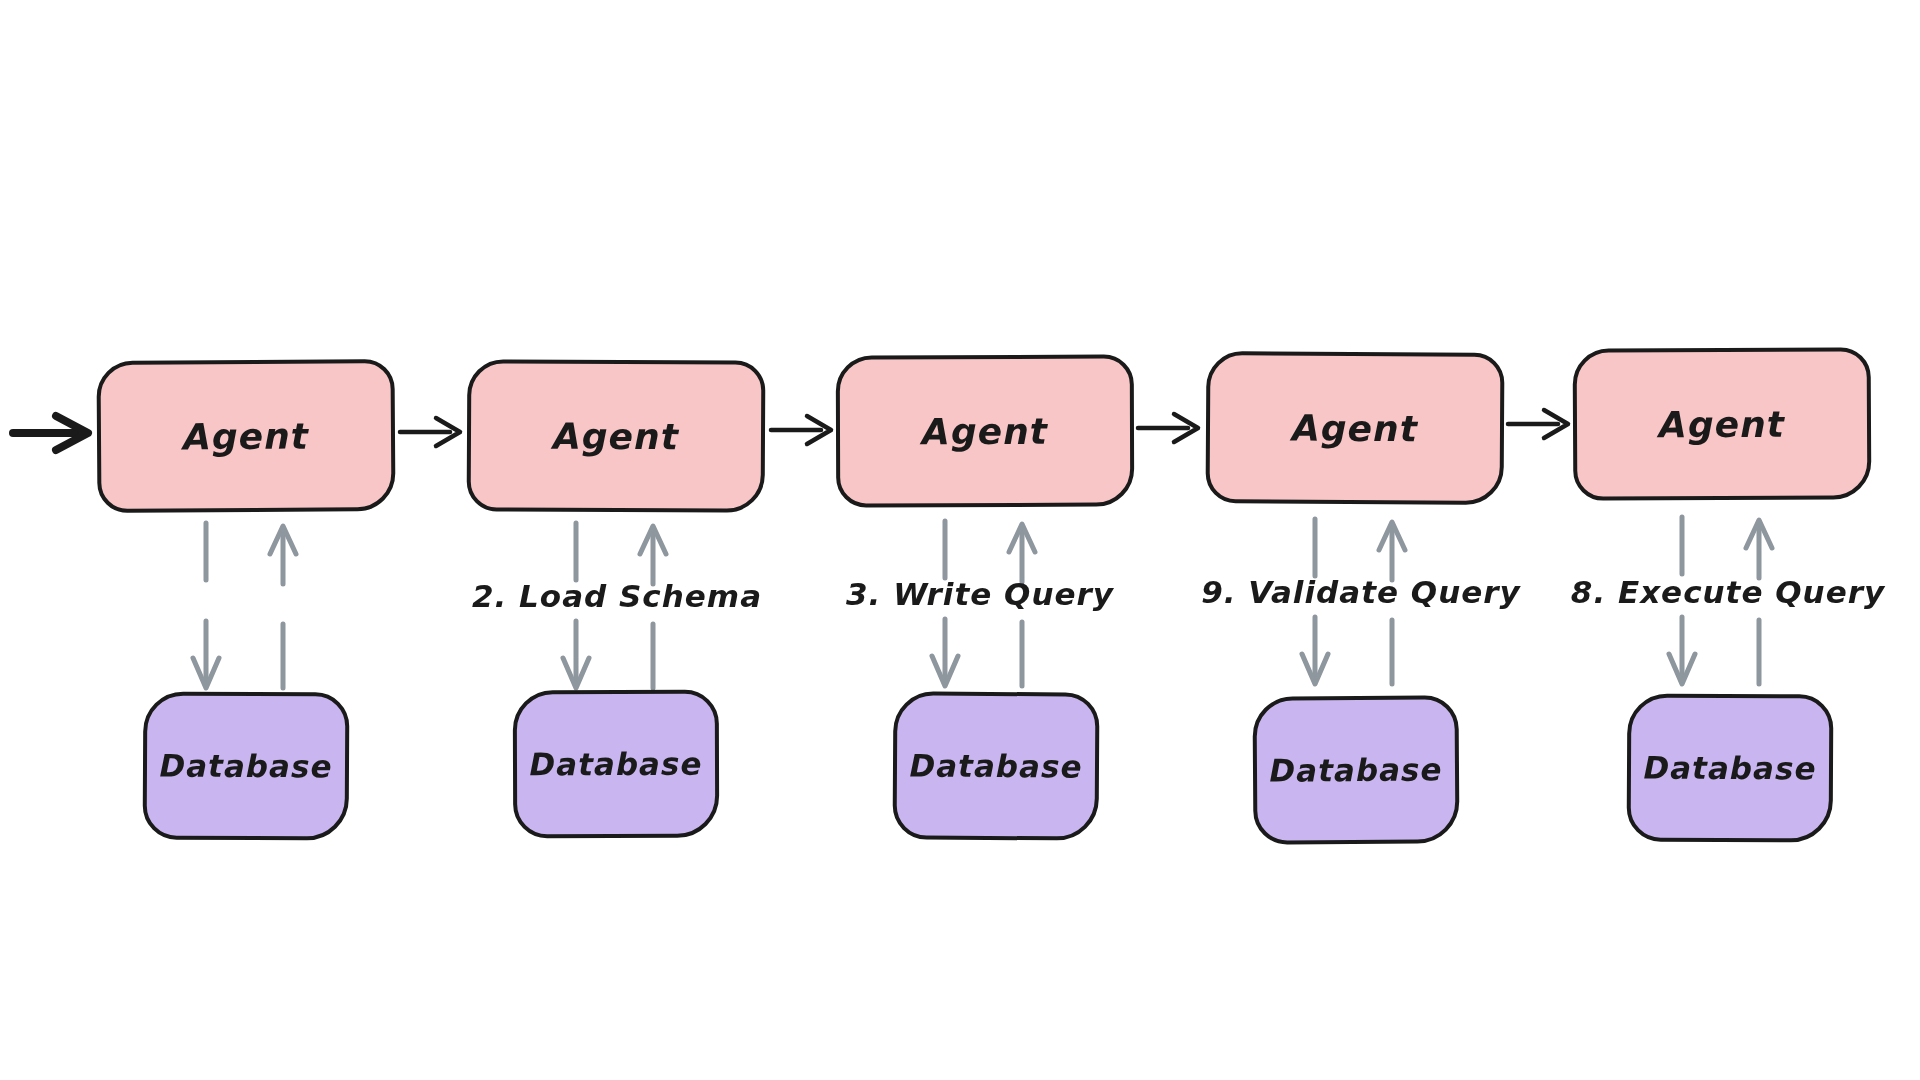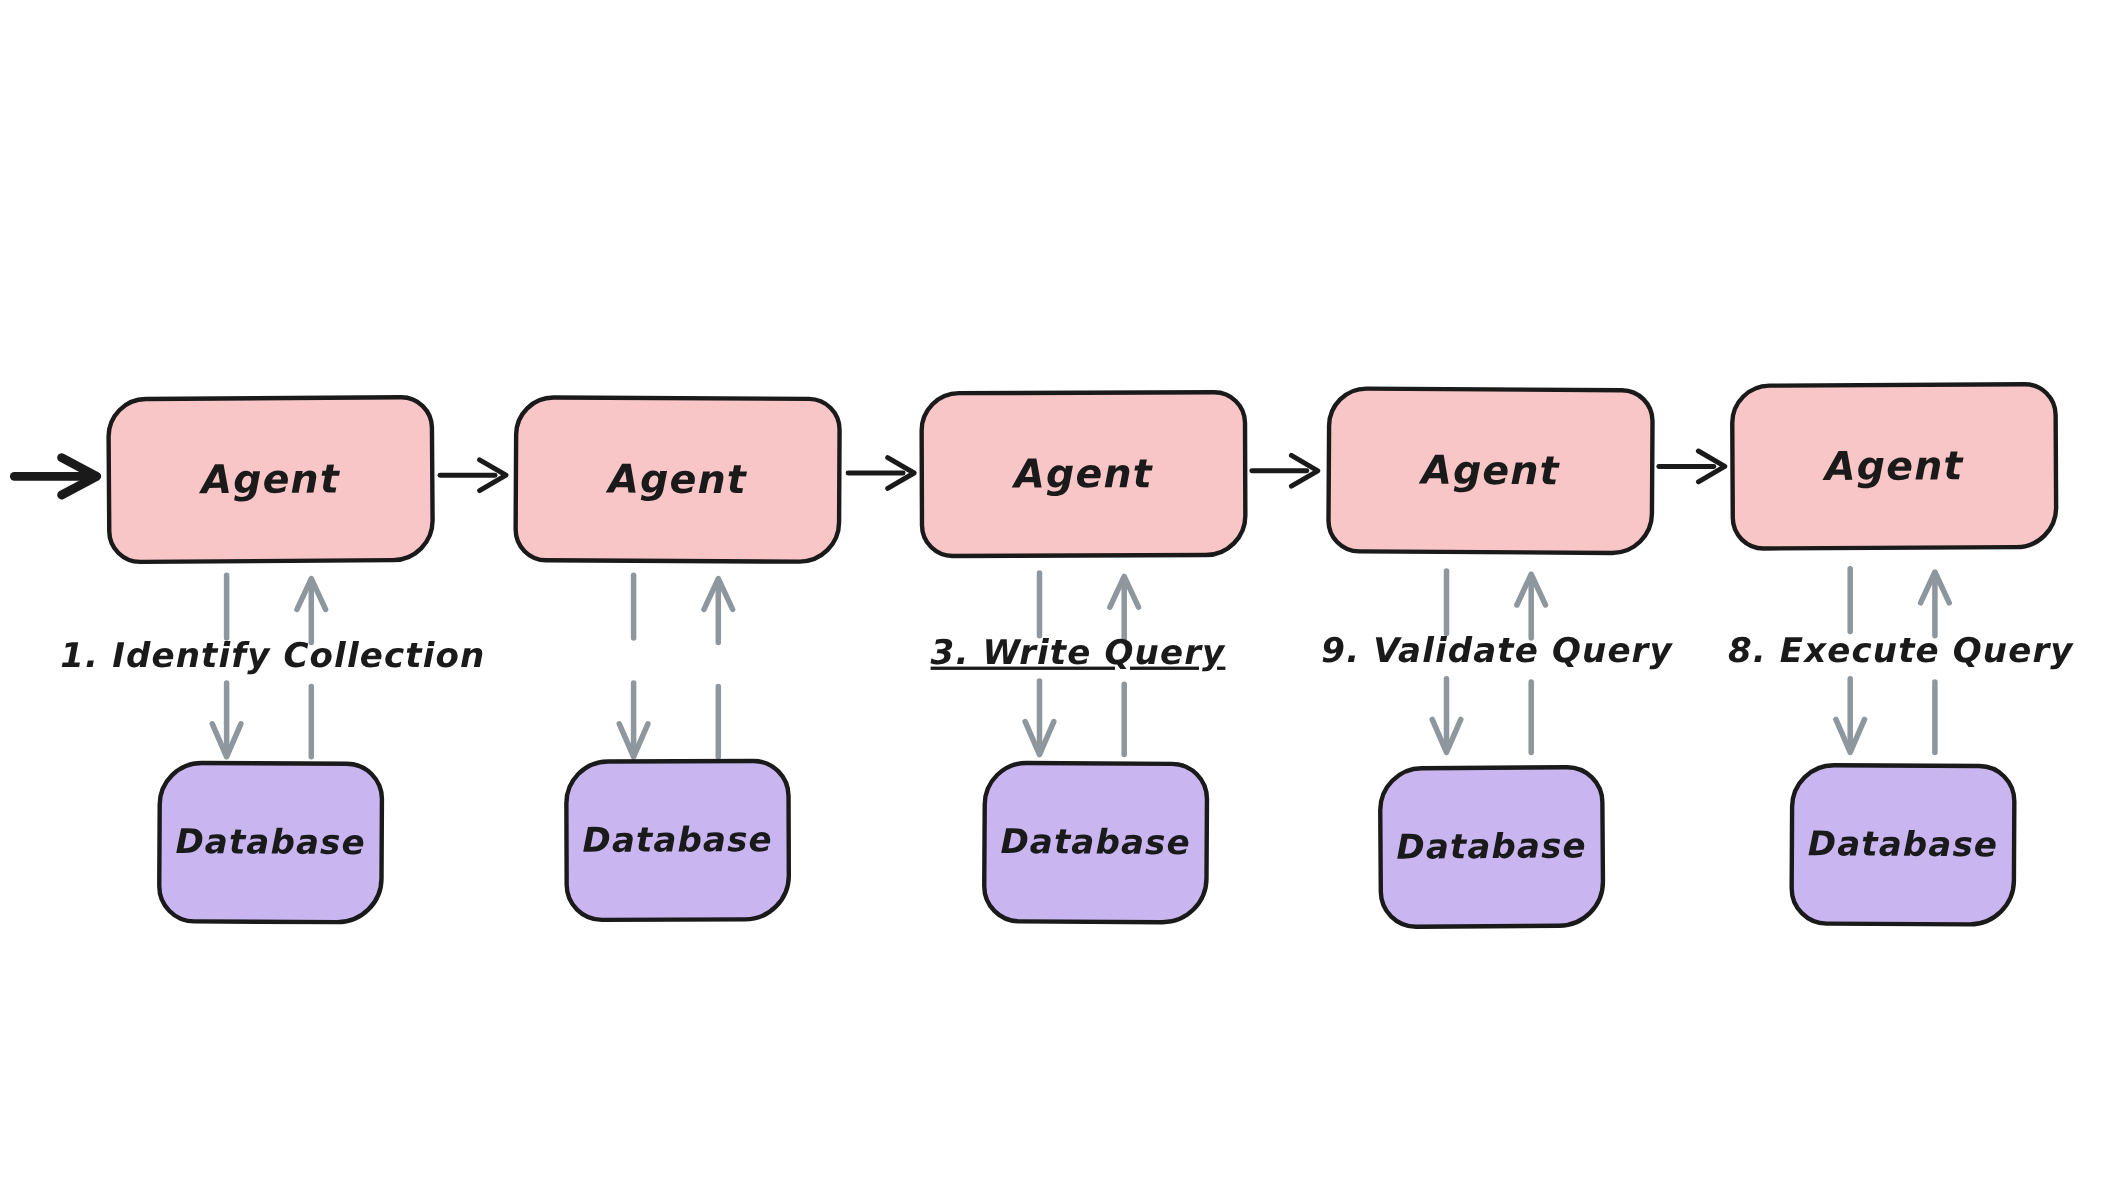--- a/index.html
+++ b/index.html
@@ -69,21 +69,20 @@
   </svg>
 
   <div class="node agent r1" style="left:97px;top:360px;">
     <span>Agent</span>
   </div>
   <svg style="left:190px;top:518px;" width="112" height="70">
     <line class="stroke-data" x1="16" y1="5" x2="16" y2="62" stroke-width="5"></line>
     <line class="stroke-data" x1="93" y1="10" x2="93" y2="66" stroke-width="5"></line>
     <polyline class="stroke-data" points="80,36 93,8 106,36" stroke-width="5"></polyline>
   </svg>
-  <div class="step-label" style="left:248px;top:578px;">1. Identify Collection</div>
   <svg style="left:190px;top:616px;" width="112" height="78">
     <line class="stroke-data" x1="16" y1="5" x2="16" y2="70" stroke-width="5"></line>
     <polyline class="stroke-data" points="3,42 16,72 29,42" stroke-width="5"></polyline>
     <line class="stroke-data" x1="93" y1="8" x2="93" y2="72" stroke-width="5"></line>
   </svg>
   <div class="node database r2" style="left:143px;top:692px;">
     <span>Database</span>
   </div>
 
   <svg style="left:398px;top:413px;" width="72" height="38">
@@ -92,20 +91,21 @@
   </svg>
 
   <div class="node agent r2" style="left:467px;top:360px;">
     <span>Agent</span>
   </div>
   <svg style="left:560px;top:518px;" width="112" height="70">
     <line class="stroke-data" x1="16" y1="5" x2="16" y2="62" stroke-width="5"></line>
     <line class="stroke-data" x1="93" y1="10" x2="93" y2="66" stroke-width="5"></line>
     <polyline class="stroke-data" points="80,36 93,8 106,36" stroke-width="5"></polyline>
   </svg>
+  <div class="step-label" style="left:617px;top:578px;">2. Load Schema</div>
   <svg style="left:560px;top:616px;" width="112" height="78">
     <line class="stroke-data" x1="16" y1="5" x2="16" y2="70" stroke-width="5"></line>
     <polyline class="stroke-data" points="3,42 16,72 29,42" stroke-width="5"></polyline>
     <line class="stroke-data" x1="93" y1="8" x2="93" y2="72" stroke-width="5"></line>
   </svg>
   <div class="node database r3" style="left:513px;top:690px;">
     <span>Database</span>
   </div>
 
   <svg style="left:769px;top:411px;" width="72" height="38">
@@ -114,21 +114,21 @@
   </svg>
 
   <div class="node agent r3" style="left:836px;top:355px;">
     <span>Agent</span>
   </div>
   <svg style="left:929px;top:516px;" width="112" height="70">
     <line class="stroke-data" x1="16" y1="5" x2="16" y2="62" stroke-width="5"></line>
     <line class="stroke-data" x1="93" y1="10" x2="93" y2="66" stroke-width="5"></line>
     <polyline class="stroke-data" points="80,36 93,8 106,36" stroke-width="5"></polyline>
   </svg>
-  <div class="step-label" style="left:980px;top:576px;text-decoration:underline;">3. Write Query</div>
+  <div class="step-label" style="left:980px;top:576px;">3. Write Query</div>
   <svg style="left:929px;top:614px;" width="112" height="78">
     <line class="stroke-data" x1="16" y1="5" x2="16" y2="70" stroke-width="5"></line>
     <polyline class="stroke-data" points="3,42 16,72 29,42" stroke-width="5"></polyline>
     <line class="stroke-data" x1="93" y1="8" x2="93" y2="72" stroke-width="5"></line>
   </svg>
   <div class="node database r4" style="left:893px;top:692px;">
     <span>Database</span>
   </div>
 
   <svg style="left:1136px;top:409px;" width="72" height="38">

